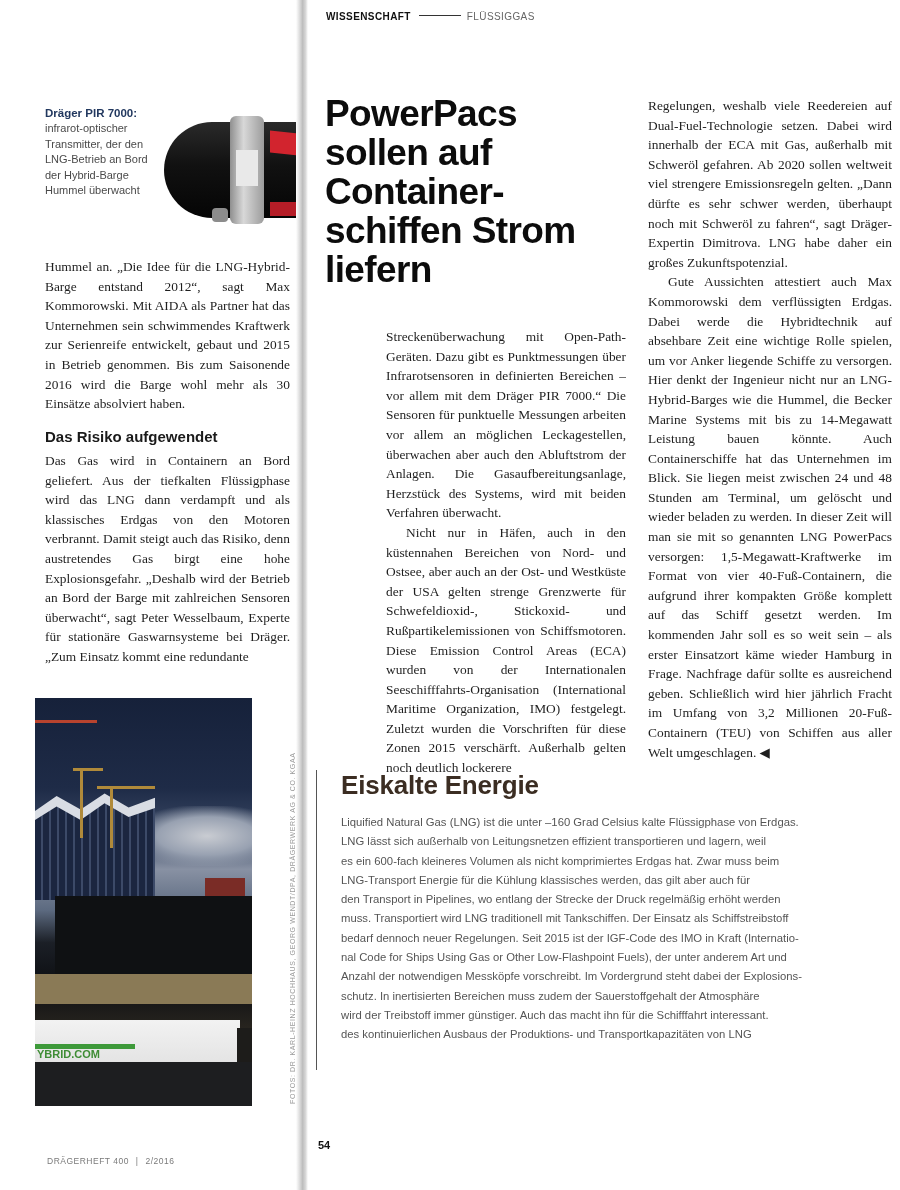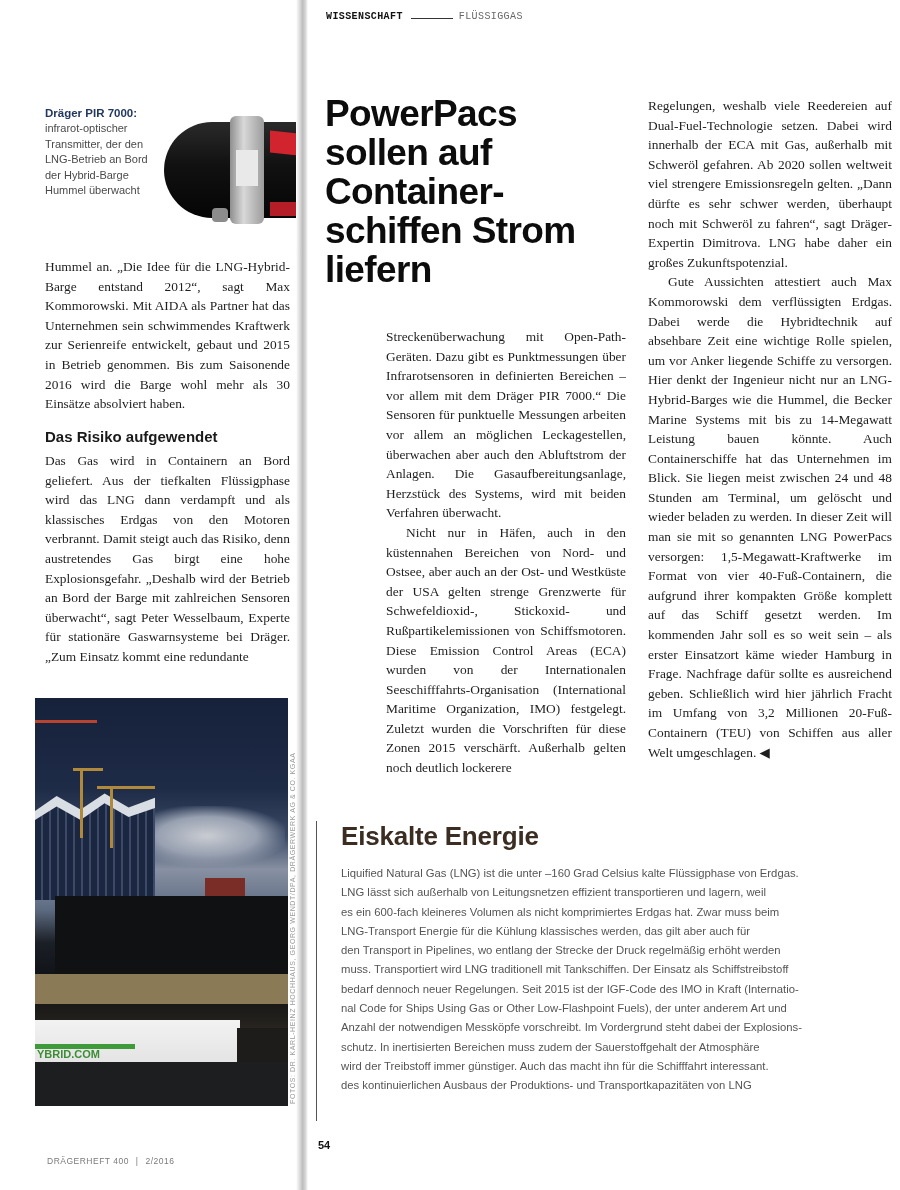--- a/index.html
+++ b/index.html
@@ -28,21 +28,21 @@
 
     .col-text { font-size: 13.4px; line-height: 19.6px; text-align: justify; color: #1e1e1e; }
     .col-text p { margin: 0; }
     .col-text p.indent { text-indent: 20px; }
 
     .left-col1 { position: absolute; left: 10px; top: 257px; width: 245px; }
     .subhead { position: absolute; left: 10px; top: 428px; font-family: "Liberation Sans", "DejaVu Sans", sans-serif; font-weight: bold; font-size: 15px; color: #1a1a1a; }
     .left-col2 { position: absolute; left: 10px; top: 451px; width: 245px; }
     .leader-line { position: absolute; left: 272px; top: 654px; width: 32px; height: 1px; background: #555; }
 
-    .photo { position: absolute; left: 0; top: 698px; width: 253px; height: 408px; overflow: hidden;
+    .photo { position: absolute; left: 0; top: 698px; width: 217px; height: 408px; overflow: hidden;
       background: linear-gradient(180deg, #16213a 0%, #1e2b47 22%, #3b4a66 34%, #8891a3 42%, #5c6a80 52%, #1b1f26 60%, #0d0f12 70%, #2a2620 82%, #4a3f2c 86%, #1a1c1e 92%, #0c0c0d 100%); }
     .photo .building { position: absolute; left: 0; top: 92px; width: 120px; height: 110px; background: repeating-linear-gradient(90deg,#1b2640 0 6px,#3c4a68 6px 8px); clip-path: polygon(0 22%, 18% 6%, 38% 20%, 58% 4%, 78% 18%, 100% 8%, 100% 100%, 0 100%); }
     .photo .roof { position: absolute; left: 0; top: 92px; width: 120px; height: 30px; background: #d9dde4; clip-path: polygon(0 70%, 18% 20%, 38% 65%, 58% 12%, 78% 58%, 100% 26%, 100% 60%, 78% 90%, 58% 44%, 38% 100%, 18% 55%, 0 100%); }
     .photo .crane1 { position: absolute; left: 0; top: 22px; width: 62px; height: 3px; background: #b8432e; }
     .photo .crane2 { position: absolute; left: 45px; top: 70px; width: 3px; height: 70px; background: #b08a3a; }
     .photo .crane2b { position: absolute; left: 38px; top: 70px; width: 30px; height: 3px; background: #b08a3a; }
     .photo .crane3 { position: absolute; left: 75px; top: 90px; width: 3px; height: 60px; background: #b08a3a; }
     .photo .crane3b { position: absolute; left: 62px; top: 88px; width: 58px; height: 3px; background: #b08a3a; }
     .photo .cloud { position: absolute; left: 120px; top: 108px; width: 130px; height: 60px; background: radial-gradient(ellipse at 40% 50%, #c9ccd2 0%, #98a1b1 45%, transparent 75%); }
     .photo .redtower { position: absolute; left: 170px; top: 180px; width: 40px; height: 22px; background: #7a2c26; }
@@ -53,31 +53,31 @@
     .photo .boat-text { position: absolute; left: 2px; top: 350px; font-family: "Liberation Sans", "DejaVu Sans", sans-serif; font-size: 11px; font-weight: bold; color: #3e8c35; }
     .photo .pier { position: absolute; left: 202px; top: 330px; width: 51px; height: 70px; background: #1d1c1a; }
     .photo .water { position: absolute; left: 0; top: 364px; width: 253px; height: 44px; background: #1d1e20; }
 
     .credit { position: absolute; left: 254px; top: 1104px; width: 410px; transform: rotate(-90deg); transform-origin: 0 0; font-family: "Liberation Sans", "DejaVu Sans", sans-serif; font-size: 7px; letter-spacing: 0.6px; color: #9a9a9a; white-space: nowrap; }
 
     .folio-left { position: absolute; left: 12px; top: 1156px; font-family: "Liberation Sans", "DejaVu Sans", sans-serif; font-size: 8.5px; letter-spacing: 0.5px; color: #7a7a7a; }
     .folio-left .sep { margin: 0 4px; }
 
     
-    .rubric { position: absolute; left: 18px; top: 11px; font-family: Liberation Mono, monospace; font-size: 10px; letter-spacing: 0.4px; display: flex; align-items: center; }
+    .rubric { position: absolute; left: 18px; top: 11px; font-family: Liberation Sans, sans-serif; font-size: 10px; letter-spacing: 0.4px; display: flex; align-items: flex-start; }
     .rubric .sect { font-weight: bold; color: #111; }
     .rubric .rule { display: inline-block; width: 42px; height: 1px; background: #333; margin: 4px 6px 0 8px; }
     .rubric .topic { color: #666; }
 
     .headline { position: absolute; left: 17px; top: 94px; width: 290px; font-family: "Liberation Sans", "DejaVu Sans", sans-serif; font-weight: bold; font-size: 37px; line-height: 39px; letter-spacing: -0.6px; color: #0c0c0c; }
 
     .mid-col { position: absolute; left: 78px; top: 327px; width: 240px; }
     .right-col { position: absolute; left: 340px; top: 96px; width: 244px; }
 
-    .box { position: absolute; left: 8px; top: 821px; width: 560px; height: 300px; border-left: 1px solid #555; padding-left: 24px; }
+    .box { position: absolute; left: 8px; top: 770px; width: 560px; height: 300px; border-left: 1px solid #555; padding-left: 24px; }
     .box-title { font-family: "Liberation Sans", "DejaVu Sans", sans-serif; font-weight: bold; font-size: 26px; color: #3b2d22; margin-top: 0px; letter-spacing: -0.2px; }
     .box-text { margin-top: 12px; font-family: "Liberation Sans", "DejaVu Sans", sans-serif; font-size: 11.3px; line-height: 19.3px; color: #555; width: 510px; }
     .box-text span { display: block; white-space: nowrap; }
 
     .page-num { position: absolute; left: 10px; top: 1139px; font-family: "Liberation Sans", "DejaVu Sans", sans-serif; font-weight: bold; font-size: 11px; color: #111; text-align: center; }
   </style>
 </head>
 <body>
 
 <div class="page-left">

